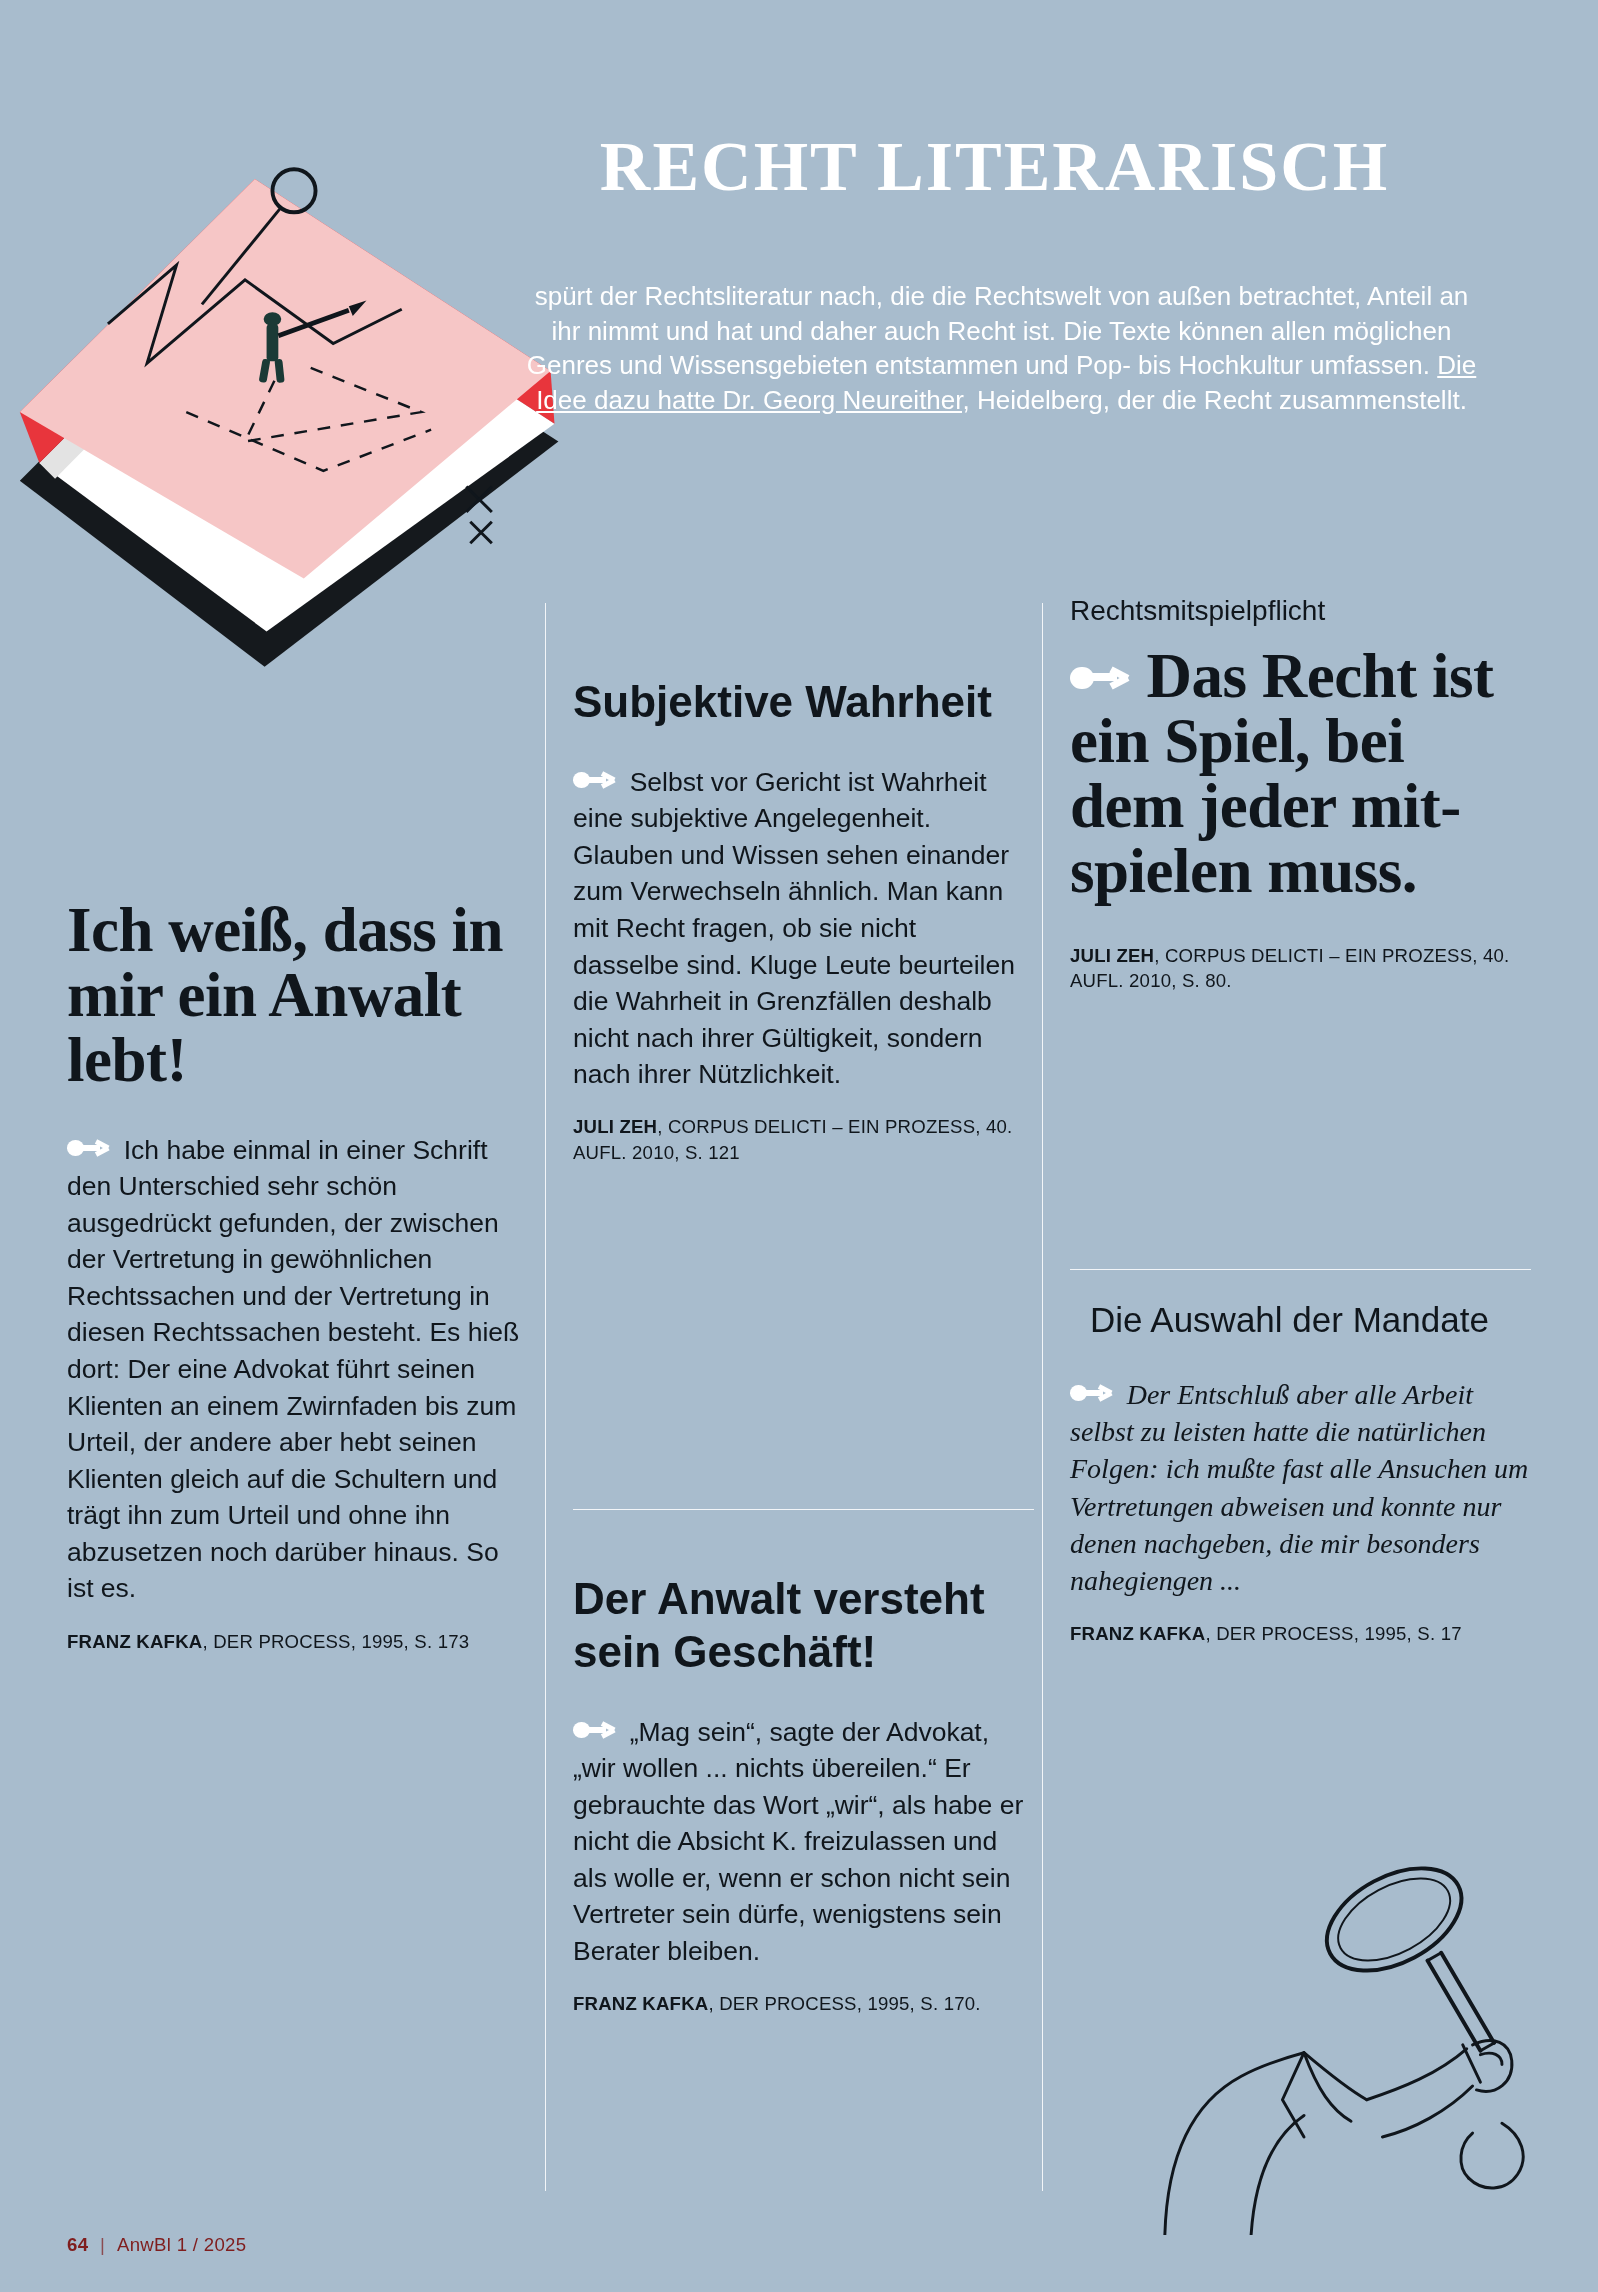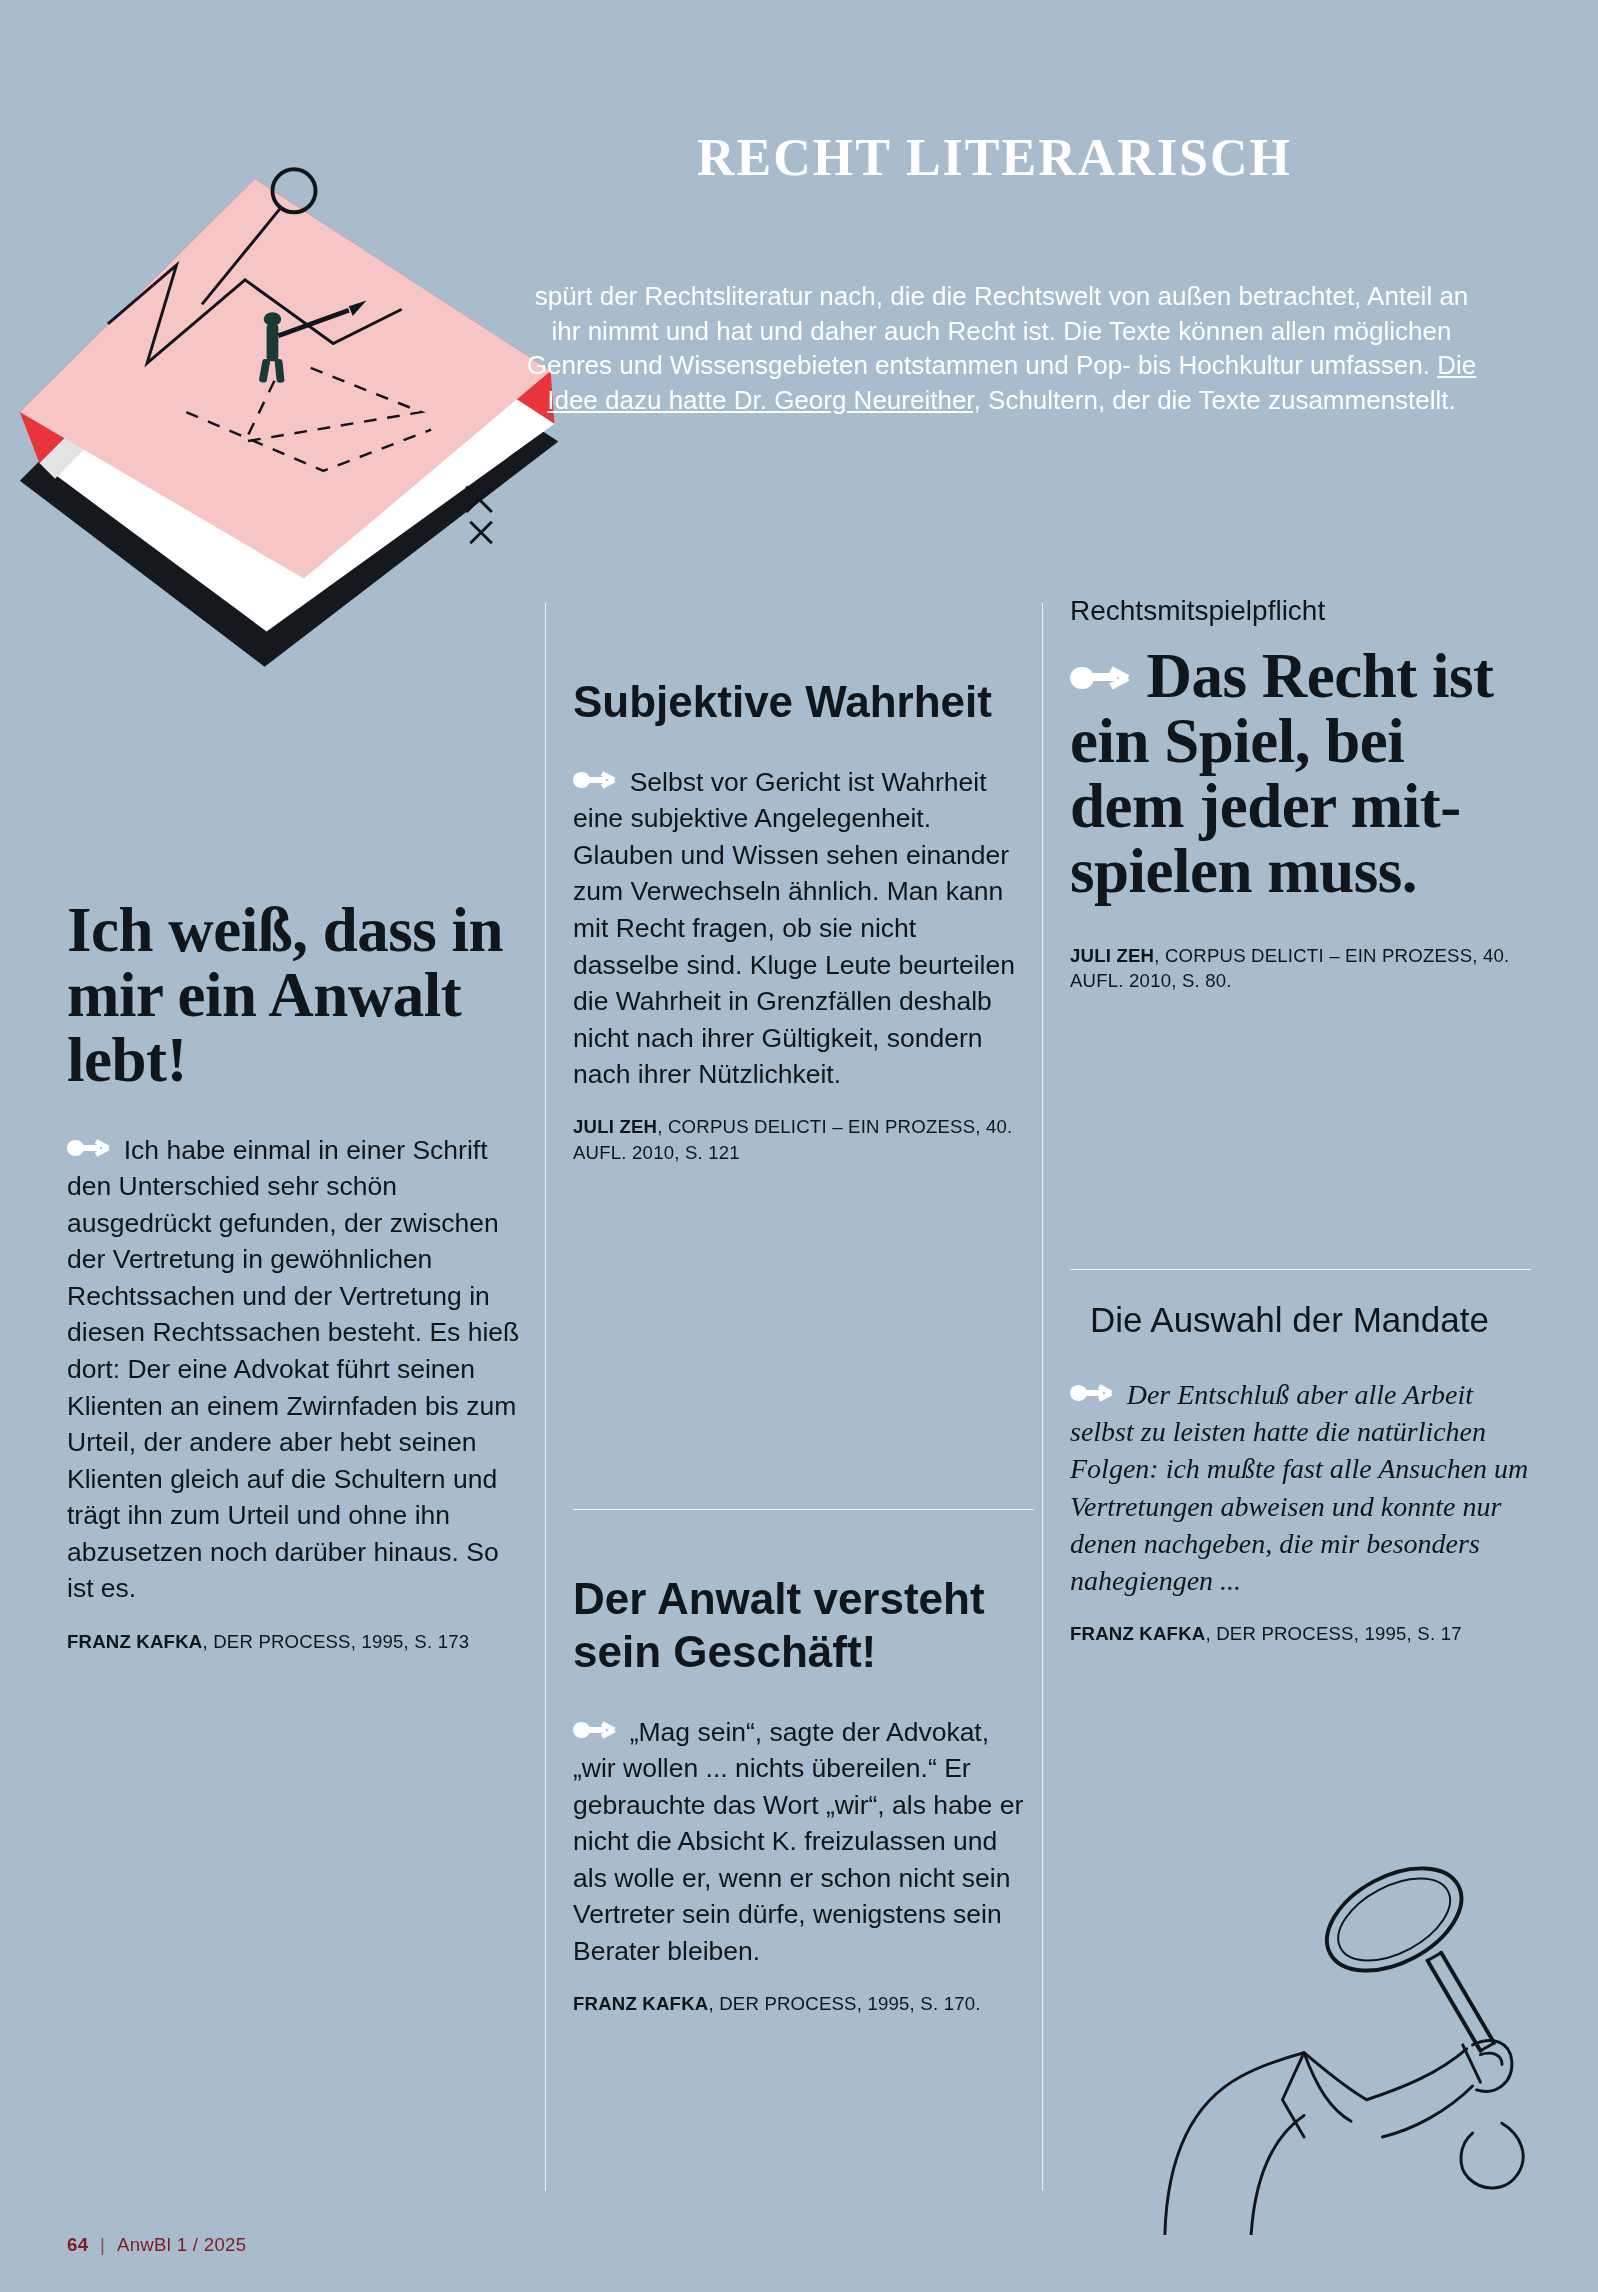--- a/index.html
+++ b/index.html
@@ -37,21 +37,21 @@
     height: 549px;
   }
   .title {
     position: absolute;
     left: 431px;
     top: 132px;
     width: 1127px;
     text-align: center;
     font-family: "Liberation Serif", serif;
     font-weight: 700;
-    font-size: 52px;
+    font-size: 70px;
     letter-spacing: 2px;
     color: #ffffff;
     line-height: 1;
   }
   .lede {
     position: absolute;
     left: 519px;
     top: 279px;
     width: 965px;
     text-align: center;
@@ -248,21 +248,21 @@
           <line x1="492" y1="376" x2="466" y2="402"></line>
           <line x1="470" y1="412" x2="492" y2="434"></line>
           <line x1="492" y1="412" x2="470" y2="434"></line>
         </g>
       </svg>
     </div>
 
     <div class="title">RECHT LITERARISCH</div>
 
     <div class="lede">
-      <span>spürt der Rechtsliteratur nach, die die Rechtswelt von außen betrachtet, Anteil an ihr nimmt und hat und daher auch Recht ist. Die Texte können allen möglichen Genres und Wissensgebieten entstammen und Pop- bis Hochkultur umfassen. </span><span class="ul">Die Idee dazu hatte Dr. Georg Neureither,</span><span> Schultern, der die Texte zusammenstellt.</span>
+      <span>spürt der Rechtsliteratur nach, die die Rechtswelt von außen betrachtet, Anteil an ihr nimmt und hat und daher auch Recht ist. Die Texte können allen möglichen Genres und Wissensgebieten entstammen und Pop- bis Hochkultur umfassen. </span><span class="ul">Die Idee dazu hatte Dr. Georg Neureither,</span><span> Heidelberg, der die Recht zusammenstellt.</span>
     </div>
   </div>
 
   <div class="vrule" style="left:545px; top:603px; height:1588px;"></div>
   <div class="vrule" style="left:1042px; top:603px; height:1588px;"></div>
   <div class="hrule" style="left:573px; top:1509px; width:461px;"></div>
   <div class="hrule" style="left:1070px; top:1269px; width:461px;"></div>
 
   <div class="col col1" style="top:882px;">
     <h2 class="display">Ich weiß, dass in mir ein Anwalt lebt!</h2>

